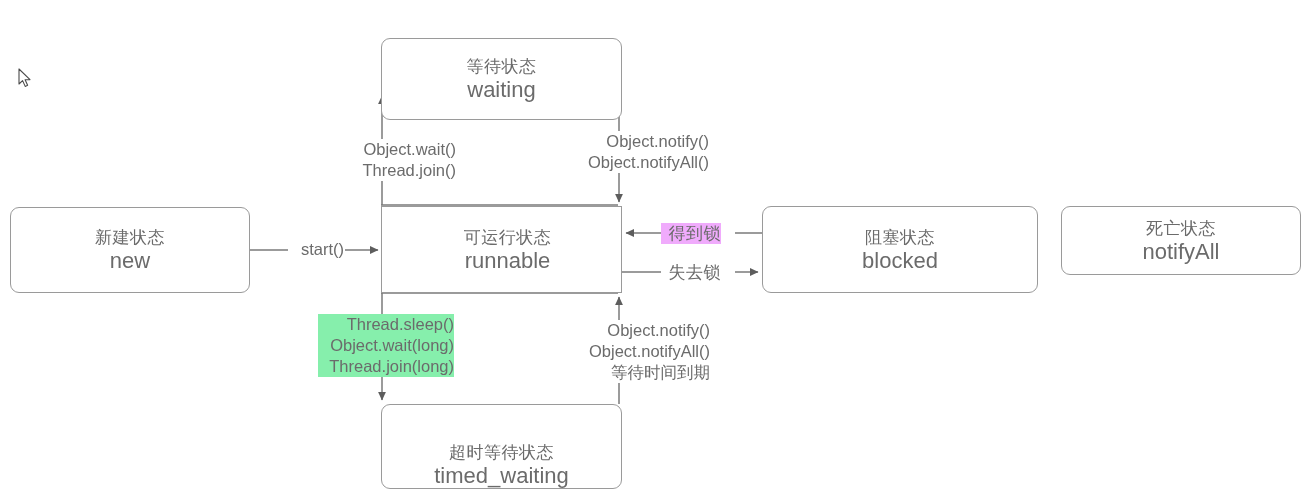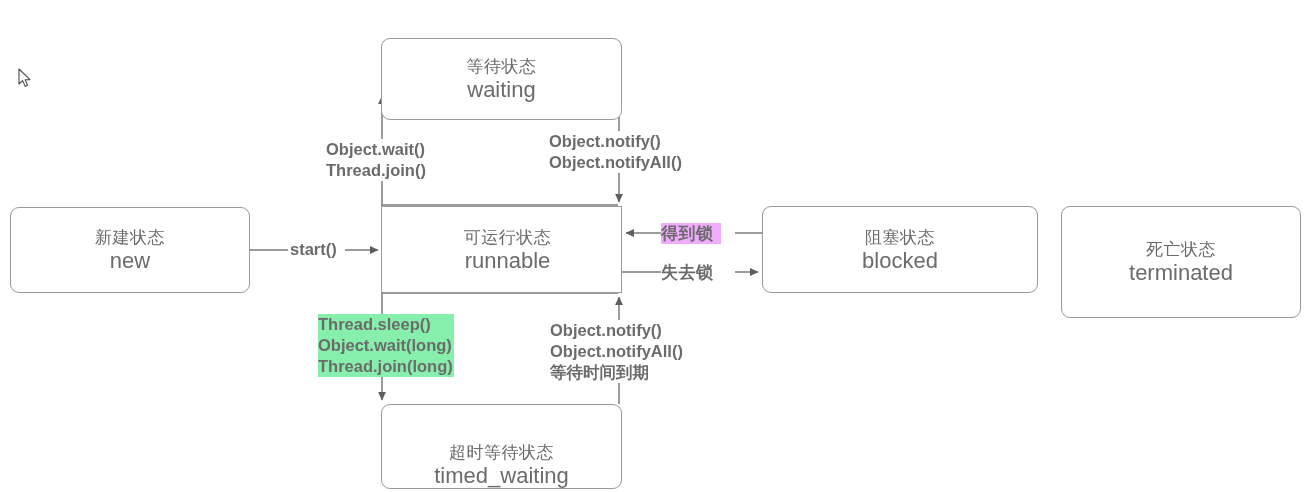--- a/index.html
+++ b/index.html
@@ -49,22 +49,21 @@
     line-height: 24px;
     color: #6b6b6b;
     white-space: nowrap;
   }
   .edge-label {
     position: absolute;
     color: #6b6b6b;
     font-size: 16.5px;
     line-height: 21px;
     white-space: nowrap;
-    text-align: left;
-    font-weight: bold;
+    text-align: right;
   }
   .edge-label.cjk { font-size: 17px; letter-spacing: 0.5px; }
   .cursor-layer {
     position: absolute;
     pointer-events: none;
   }
 </style>
 </head>
 <body>
 
@@ -128,23 +127,23 @@
   <div class="node-box rounded" style="left:381px; top:404px; width:241px; height:85px;justify-content:flex-end;">
     <div class="node-cn">超时等待状态</div>
     <div class="node-en">timed_waiting</div>
   </div>
 
   <div class="node-box rounded" style="left:762px; top:206px; width:276px; height:87px;">
     <div class="node-cn">阻塞状态</div>
     <div class="node-en">blocked</div>
   </div>
 
-  <div class="node-box rounded" style="left:1061px; top:206px; width:240px; height:112px;">
+  <div class="node-box rounded" style="left:1061px; top:206px; width:240px; height:69px;">
     <div class="node-cn">死亡状态</div>
-    <div class="node-en">terminated</div>
+    <div class="node-en">notifyAll</div>
   </div>
 
   <div class="edge-label" style="left:290px; top:239px; width:54px; background:#fff;">
     <div>start()</div>
   </div>
 
   <div class="edge-label" style="left:326px; top:139px; width:130px; background:#fff;">
     <div>Object.wait()</div>
     <div>Thread.join()</div>
   </div>

